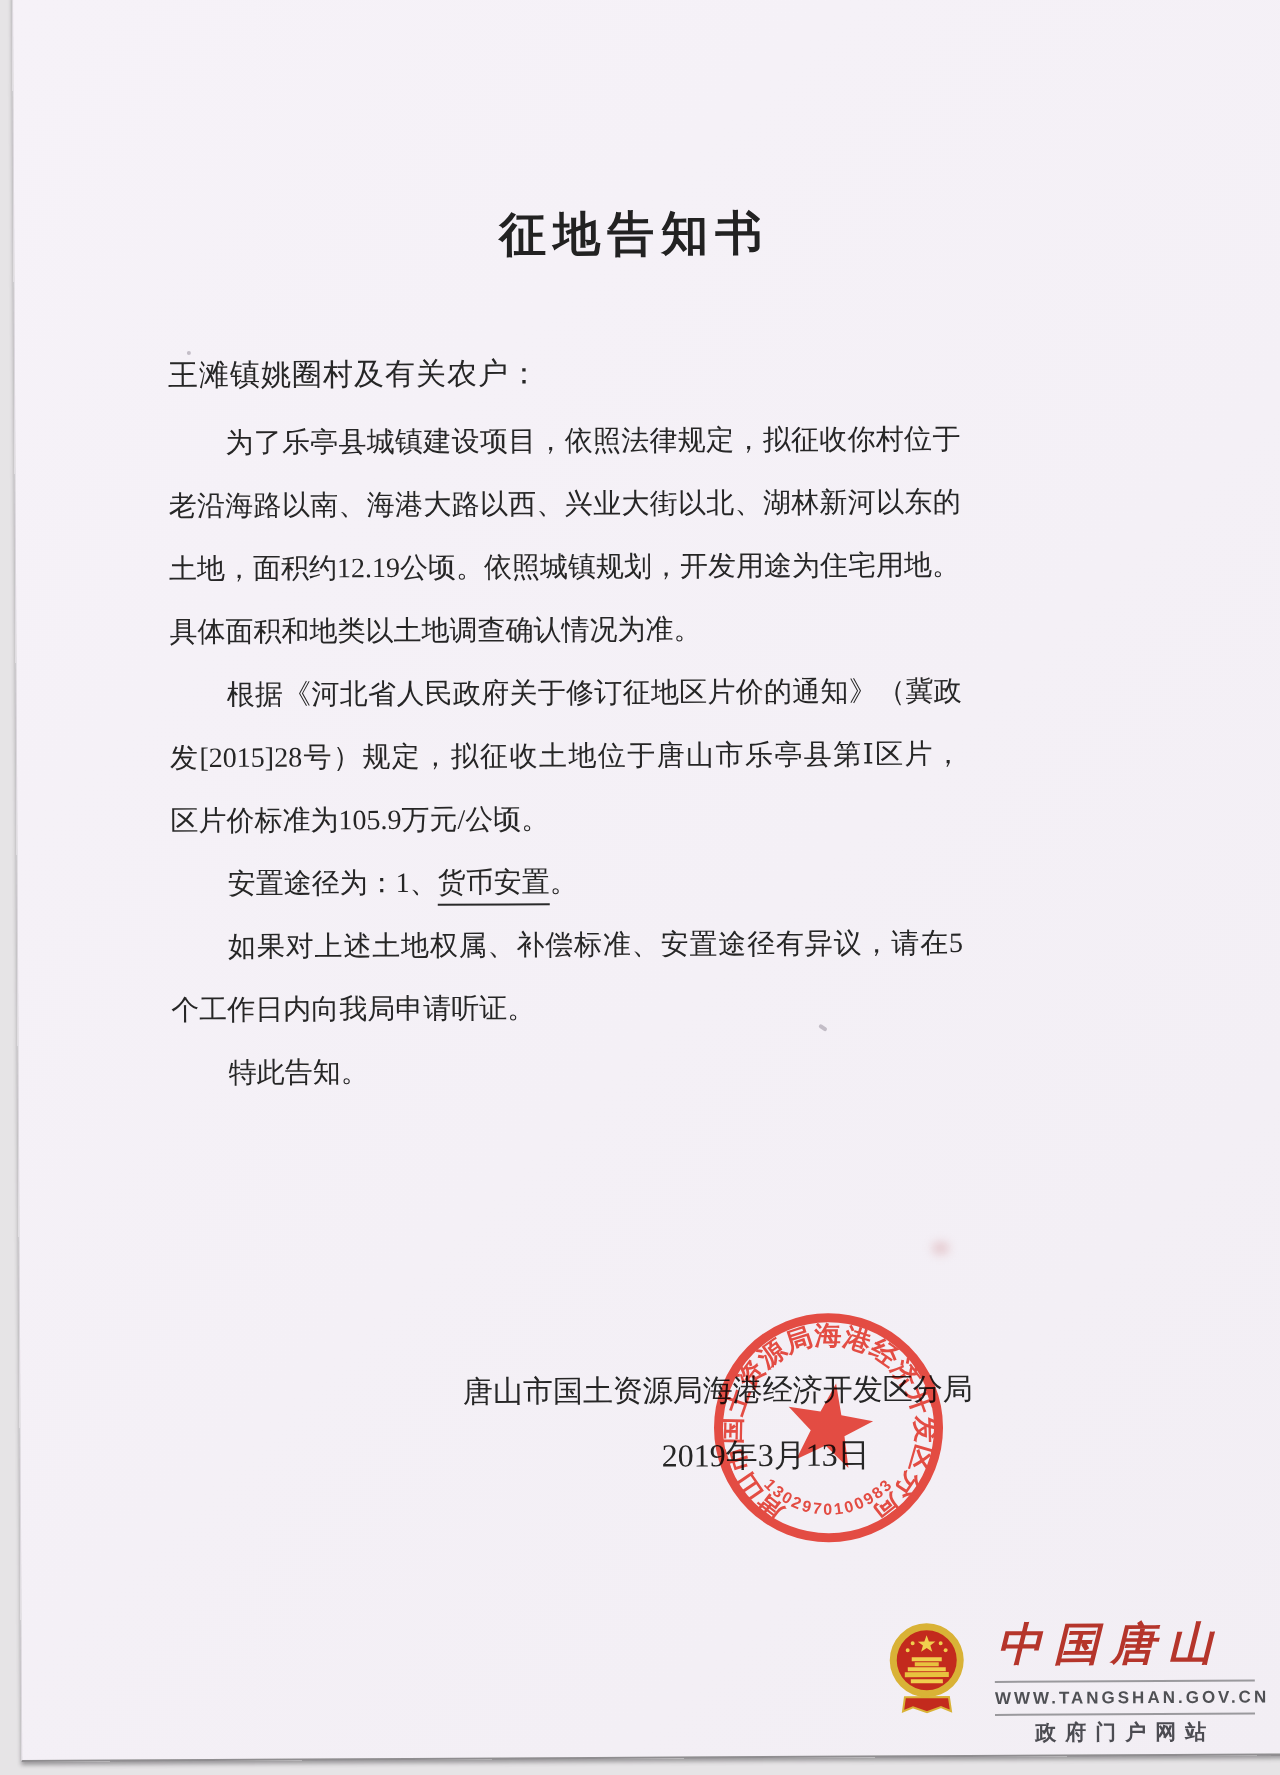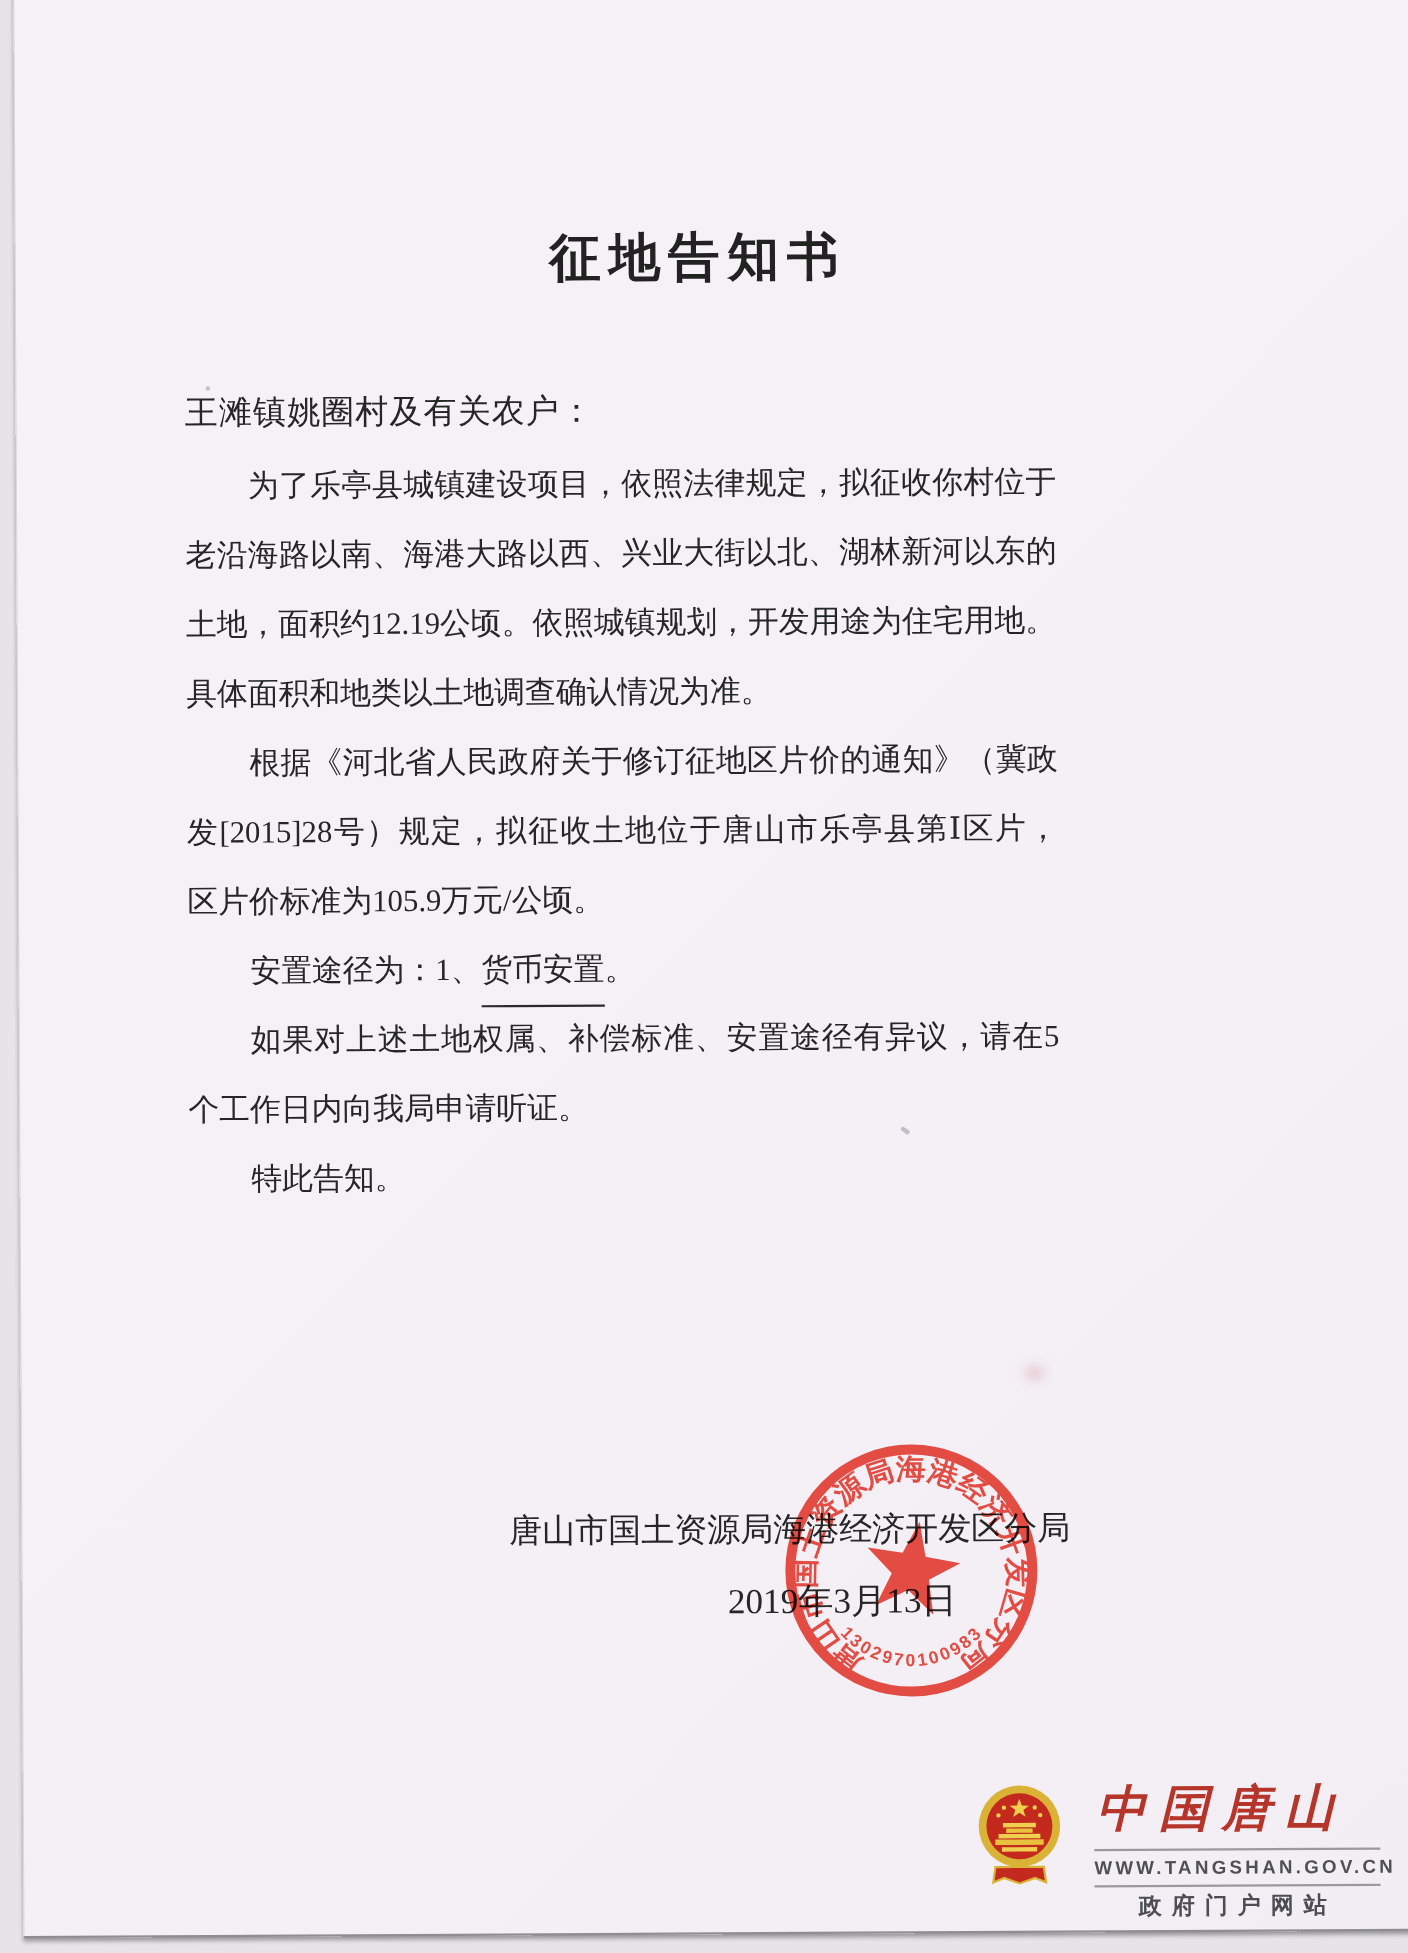--- a/index.html
+++ b/index.html
@@ -41,21 +41,21 @@
 
   .body-block {
     position: absolute; left: 153px; top: 418px; width: 792px;
     font-size: 28px; color: #262626;
     line-height: 63px;
     text-justify: inter-ideograph;
   }
   .line { height: 63px; }
   .indent { text-indent: 57px; }
   .stretch { text-align: justify; text-align-last: justify; }
-  .uline { border-bottom: 2px solid #2a2a2a; padding-bottom: 16px; }
+  .uline { border-bottom: 2px solid #2a2a2a; padding-bottom: 6px; }
 
   .signature {
     position: absolute; left: 425px; top: 1380px; width: 545px;
     text-align: center;
     font-size: 30px; color: #262626;
     white-space: nowrap;
   }
   .doc-date {
     position: absolute; left: 545px; top: 1444px; width: 400px;
     text-align: center;

